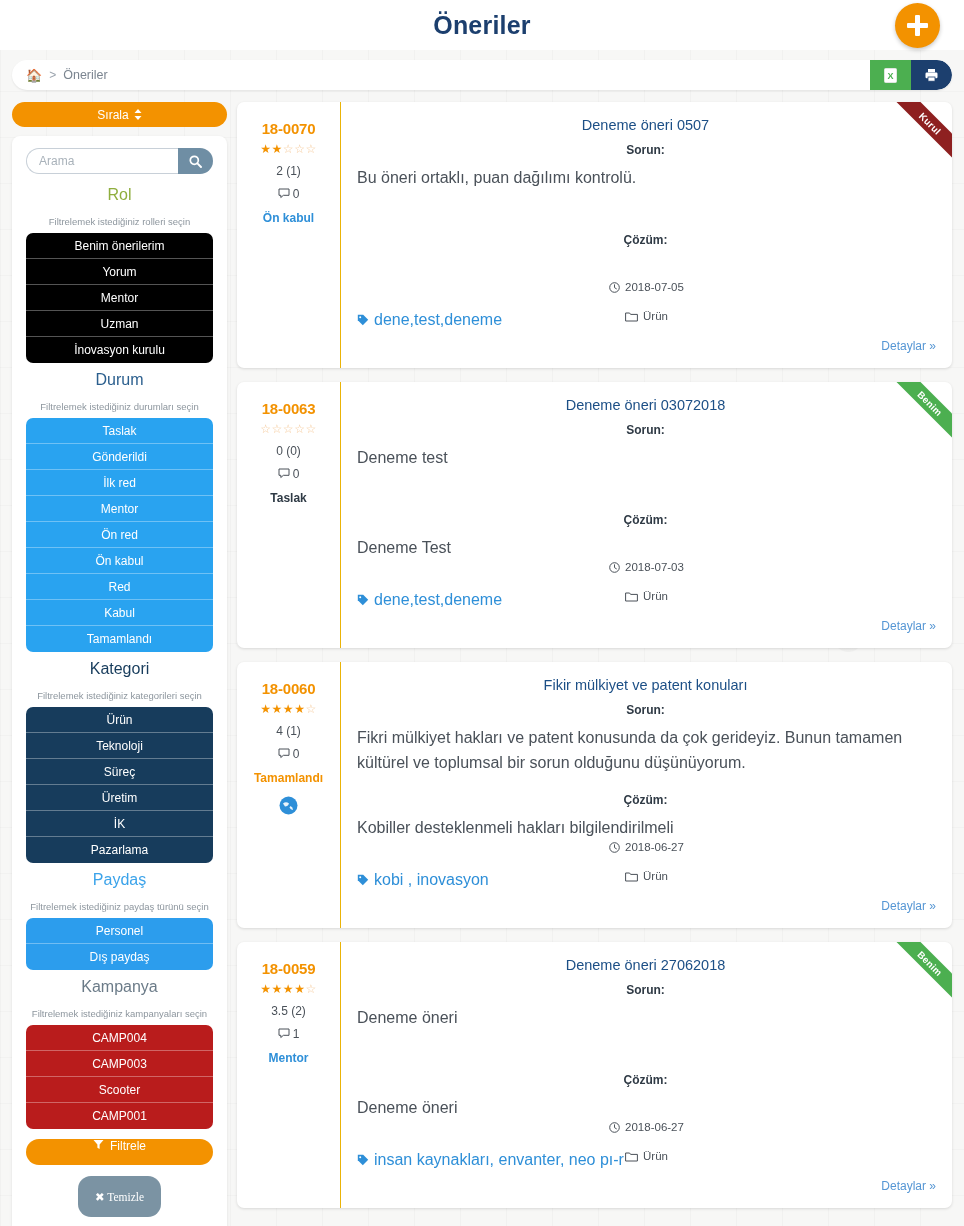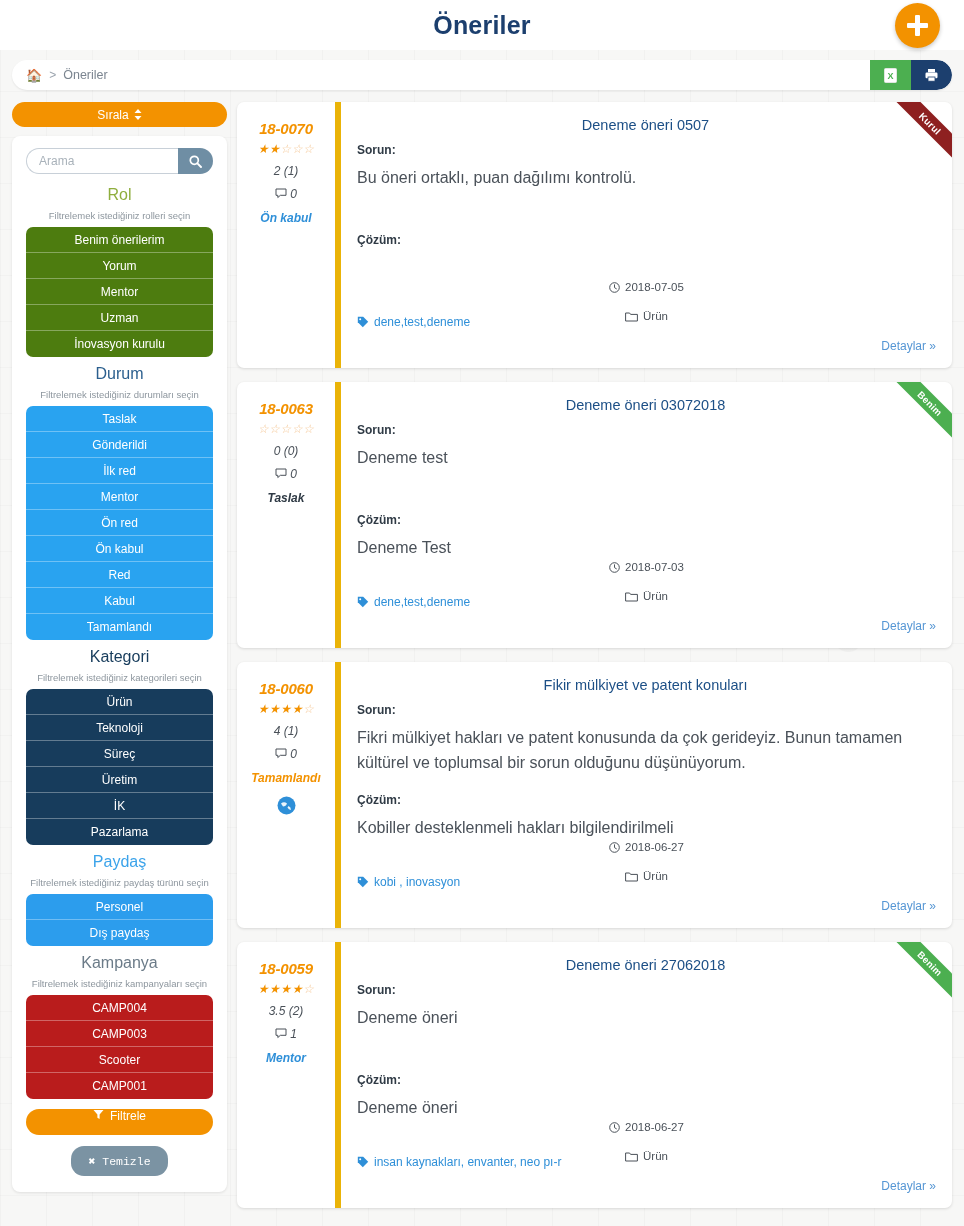--- a/index.html
+++ b/index.html
@@ -95,83 +95,83 @@
     border-radius: 13px 0 0 13px; padding: 9px 12px;
     font-size: 12px; font-family: inherit; color: #555; outline: none;
   }
   .search-input::placeholder { color: #a9b2ba; }
   .search-btn {
     width: 43px; height: 26px; border: none; cursor: pointer;
     background: #6f8ea4; color: #fff; border-radius: 0 13px 13px 0;
     display: flex; align-items: center; justify-content: center;
   }
   .grp-title { text-align: center; font-size: 16px; margin-top: 4px; }
-  .grp-sub { text-align: center; font-size: 9.5px; color: #8d969e; margin-top: 6px; margin-bottom: 6px; }
+  .grp-sub { text-align: center; font-size: 9.5px; color: #8d969e; margin-top: 12px; margin-bottom: 6px; }
   .t-rol { color: #8fae3e; }
   .t-durum { color: #2b5f8e; }
   .t-kategori { color: #173c5c; }
   .t-paydas { color: #3ba3ea; }
   .t-kampanya { color: #6b7b88; }
 
   .opt-list { border-radius: 7px; overflow: hidden; margin-bottom: 8px; }
   .opt {
     display: block; width: 100%; border: none; cursor: pointer;
     color: #fff; font-size: 12px; font-family: inherit;
     height: 26px; line-height: 26px; text-align: center;
     border-bottom: 1px solid rgba(255,255,255,.33);
   }
   .opt:last-child { border-bottom: none; }
-  .opt.rol { background: #4d7c0f; }
+  .opt.rol { background: #000000; }
   .opt.durum { background: #29a3f0; }
   .opt.kategori { background: #173c5c; }
   .opt.paydas { background: #2c9ded; }
   .opt.kampanya { background: #b91c1c; }
 
   .filter-apply {
     width: 100%; height: 26px; margin-top: 10px; border: none; cursor: pointer;
     background: #f39200; color: #fff; border-radius: 13px;
     font-size: 12px; font-family: inherit;
     display: flex; align-items: flex-start; justify-content: center; gap: 6px;
   }
   .filter-clear {
-    display: block; margin: 11px auto 0 auto; height: 30px; padding: 0 17px;
+    display: block; margin: 11px auto 0 auto; height: 41px; padding: 0 17px;
     border: none; cursor: pointer; background: #7b93a3; color: #fff;
-    border-radius: 13px; font-size: 11.5px; font-family: Liberation Mono, monospace;
+    border-radius: 13px; font-size: 11.5px; font-family: Liberation Serif, serif;
   }
 
   
   .card {
     position: relative; background: #fff; border-radius: 7px;
     margin-bottom: 14px; height: 266px; overflow: hidden;
     box-shadow: 0 1px 3px rgba(0,0,0,.13);
     display: flex;
   }
   .card-left {
     width: 104px; flex: 0 0 104px; padding: 18px 6px 0 6px;
-    text-align: center; border-right: 6px solid #eab308; font-style: italic;
+    text-align: center; border-right: 1px solid #eab308;
   }
   .card-code { font-size: 15px; font-weight: bold; color: #f39200; letter-spacing: -.2px; }
   .stars { margin-top: 6px; font-size: 12px; color: #f39200; letter-spacing: .5px; line-height: 1; }
   .rating-num { margin-top: 9px; font-size: 12px; color: #4a5159; }
   .comments { margin-top: 9px; font-size: 12px; color: #4a5159; }
   .status { margin-top: 10px; font-size: 12px; font-weight: bold; }
   .status.blue { color: #2e8fd8; }
   .status.dark { color: #2f3a45; }
   .status.orange { color: #f39200; }
   .globe-icon { margin-top: 11px; display: flex; justify-content: center; }
 
   .card-right { flex: 1 1 auto; min-width: 0; padding: 15px 18px 0 16px; position: relative; }
   .card-title { font-size: 14.5px; color: #1c4f86; margin-bottom: 10px; text-align: center; }
-  .field-label { font-size: 12px; font-weight: bold; color: #2f3a45; }
+  .field-label { font-size: 12px; font-weight: bold; color: #2f3a45; text-align: center; }
   .field-box { height: 58px; overflow: hidden; margin-top: 9px; }
   .field-text { font-size: 16px; color: #4a5159; line-height: 1.55; }
   .solution-label { margin-top: 9px; }
   .tags {
     position: absolute; left: 16px; bottom: 39px;
-    font-size: 12px; color: #2e8fd8; display: flex; align-items: center; gap: 5px;
+    font-size: 16px; color: #2e8fd8; display: flex; align-items: center; gap: 5px;
   }
   .meta {
     position: absolute; left: 16px; bottom: 15px; right: 16px;
     display: flex; align-items: center; gap: 17px;
     font-size: 11.5px; color: #4a5159; flex-direction: column;
   }
   .meta span.mi { display: inline-flex; align-items: center; gap: 5px; }
   .details-link {
     margin-left: auto; color: #5596d4; font-size: 12px;
     text-decoration: none; cursor: pointer;

